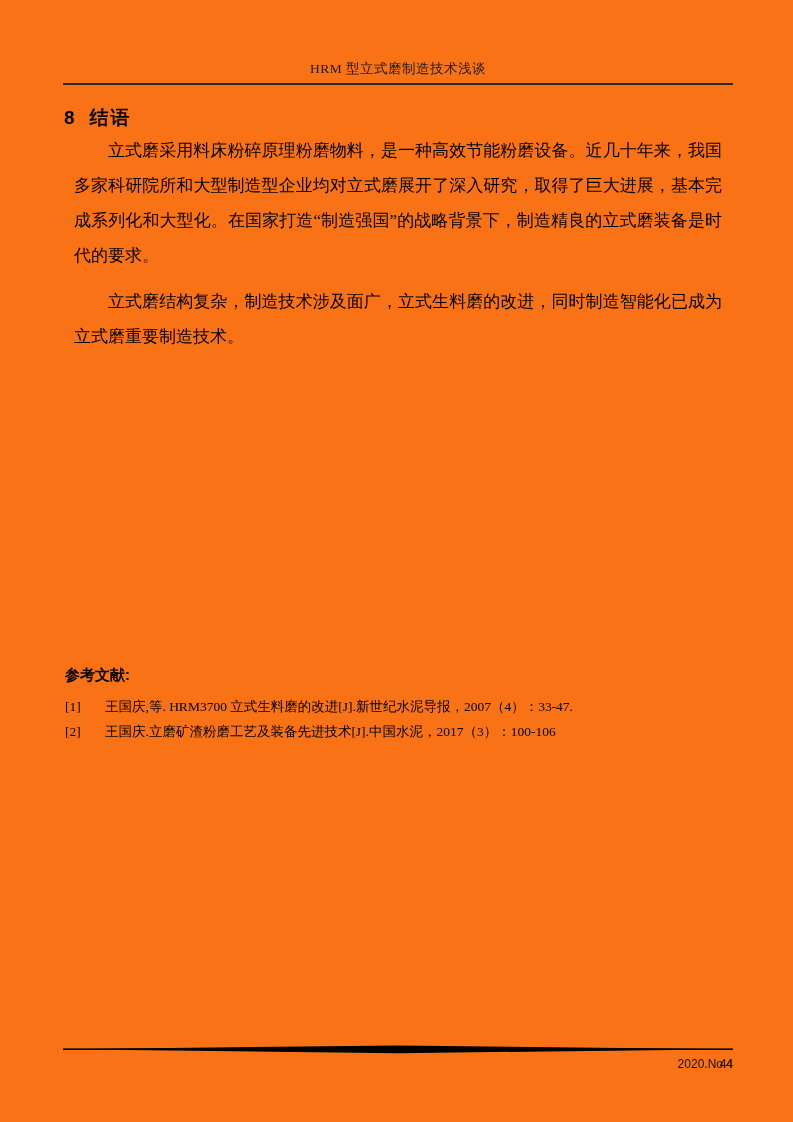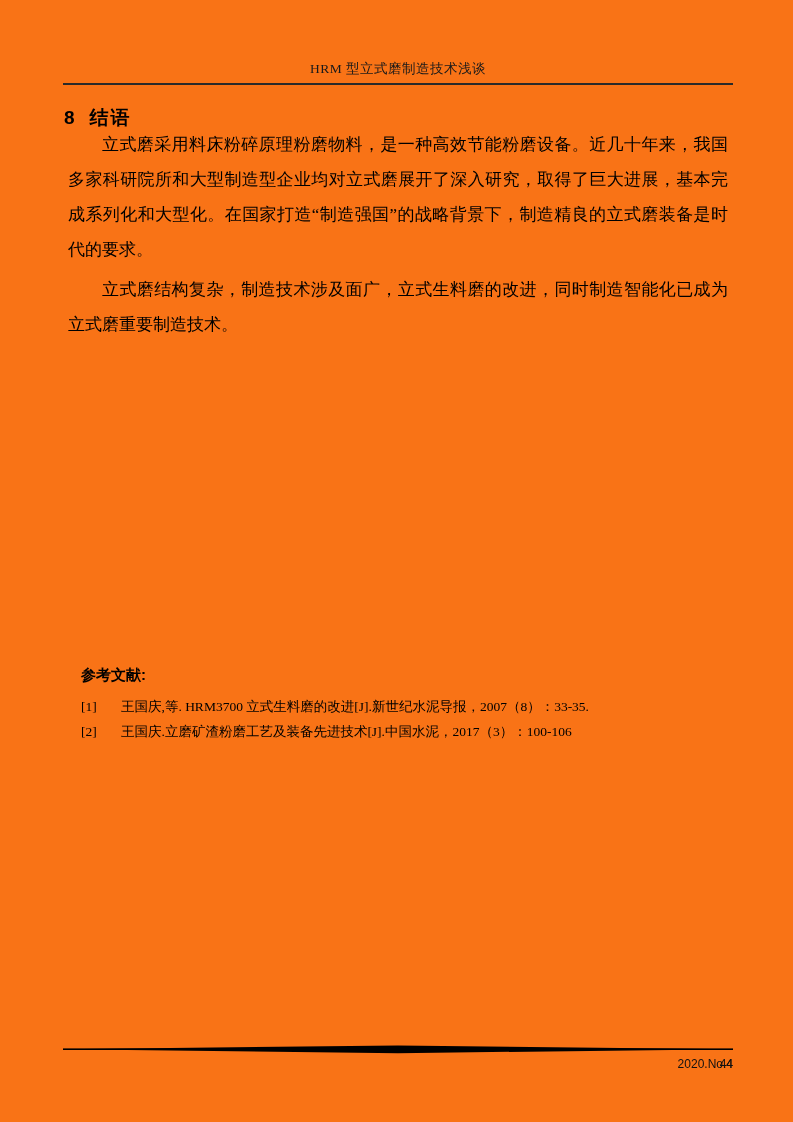--- a/index.html
+++ b/index.html
@@ -57,28 +57,28 @@
   .body-text {
     position: absolute;
     top: 122px;
     left: 63px;
     width: 670px;
     font-size: 17px;
     line-height: 35px;
     text-align: justify;
   }
   .body-text p {
-    margin: 5px;
+    margin: 11px;
     text-indent: 2em;
   }
   
   .references {
     position: absolute;
     top: 666px;
-    left: 81px;
+    left: 65px;
     width: 670px;
   }
   .ref-heading {
     font-family: "Liberation Sans", sans-serif;
     font-weight: bold;
     font-size: 15px;
     margin-bottom: 9px;
   }
   .ref-item {
     display: flex;
@@ -136,21 +136,21 @@
 
   <div class="body-text">
     <p>立式磨采用料床粉碎原理粉磨物料，是一种高效节能粉磨设备。近几十年来，我国多家科研院所和大型制造型企业均对立式磨展开了深入研究，取得了巨大进展，基本完成系列化和大型化。在国家打造“制造强国”的战略背景下，制造精良的立式磨装备是时代的要求。</p>
     <p>立式磨结构复杂，制造技术涉及面广，立式生料磨的改进，同时制造智能化已成为立式磨重要制造技术。</p>
   </div>
 
   <div class="references">
     <div class="ref-heading">参考文献:</div>
     <div class="ref-item">
       <span class="ref-index">[1]</span>
-      <span class="ref-text">王国庆,等. HRM3700 立式生料磨的改进[J].新世纪水泥导报，2007（8）：33-35.</span>
+      <span class="ref-text">王国庆,等. HRM3700 立式生料磨的改进[J].新世纪水泥导报，2007（4）：33-47.</span>
     </div>
     <div class="ref-item">
       <span class="ref-index">[2]</span>
       <span class="ref-text">王国庆.立磨矿渣粉磨工艺及装备先进技术[J].中国水泥，2017（3）：100-106</span>
     </div>
   </div>
 
   <div class="footer">
     <svg class="footer-rule" viewBox="0 0 670 9" preserveAspectRatio="none" xmlns="http://www.w3.org/2000/svg">
       <rect x="0" y="3.4" width="670" height="1.6" fill="#000000"></rect>

